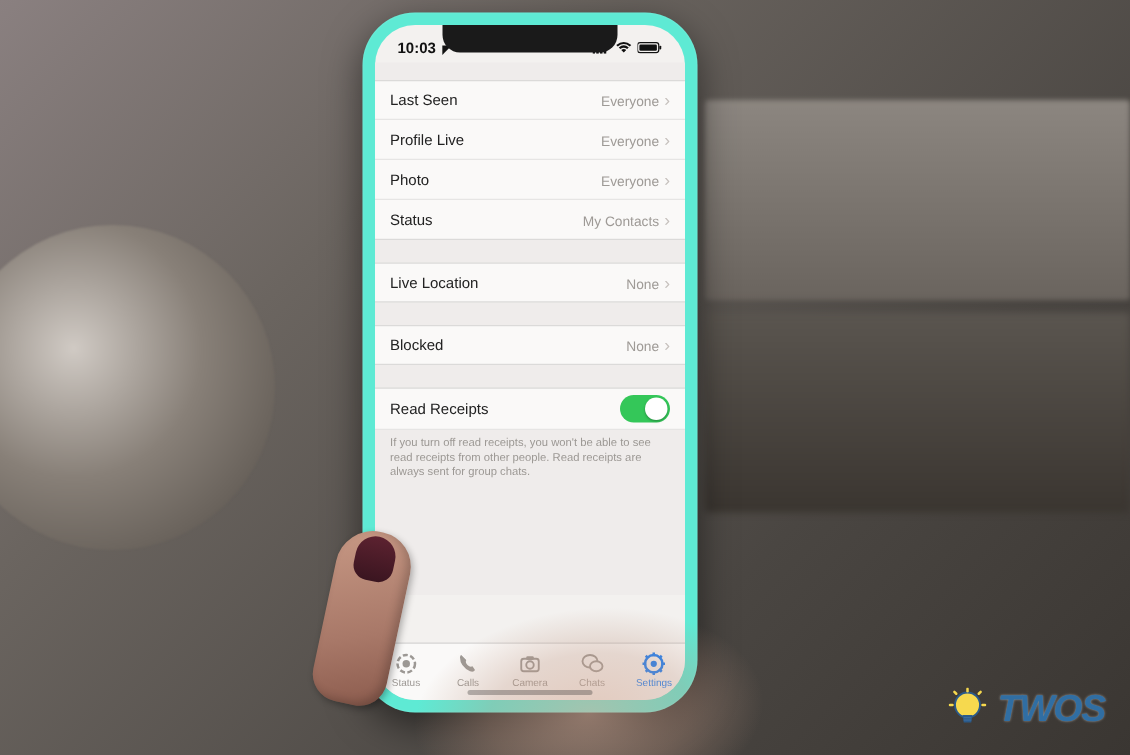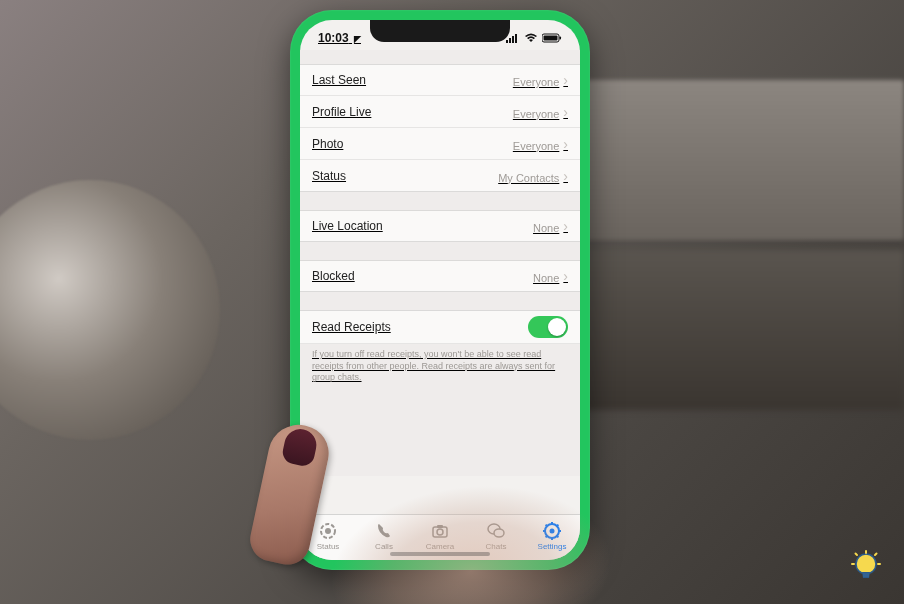--- a/index.html
+++ b/index.html
@@ -38,27 +38,26 @@
     width: 340px;
     height: 160px;
     background: linear-gradient(180deg, #5a554f 0%, #3a3530 100%);
     border-radius: 3px;
     filter: blur(3px);
   }
   .phone {
     position: absolute;
     left: 290px;
     top: 10px;
-    width: 300px;
+    width: 268px;
     height: 560px;
-    background: #22c55e;
+    background: #5eead4;
     border-radius: 42px;
     box-shadow: 0 10px 30px rgba(0,0,0,0.5), inset 0 0 2px rgba(255,255,255,0.2);
     padding: 10px;
-    text-decoration: underline;
   }
   .screen {
     width: 100%;
     height: 100%;
     background: #f3f1ef;
     border-radius: 32px;
     overflow: hidden;
     position: relative;
   }
   .notch {
@@ -427,13 +426,14 @@
       <line x1="15" y1="26" x2="21" y2="26" stroke="#3a6a9a" stroke-width="1"></line>
       <g stroke="#f6d94e" stroke-width="2" stroke-linecap="round">
         <line x1="18" y1="1" x2="18" y2="3"></line>
         <line x1="6" y1="14" x2="4" y2="14"></line>
         <line x1="32" y1="14" x2="30" y2="14"></line>
         <line x1="9" y1="5" x2="7.5" y2="3.5"></line>
         <line x1="27" y1="5" x2="28.5" y2="3.5"></line>
       </g>
     </svg>
   </span>
+  <span class="wm-text">TWOS</span>
 </div>
 
 </body></html>

